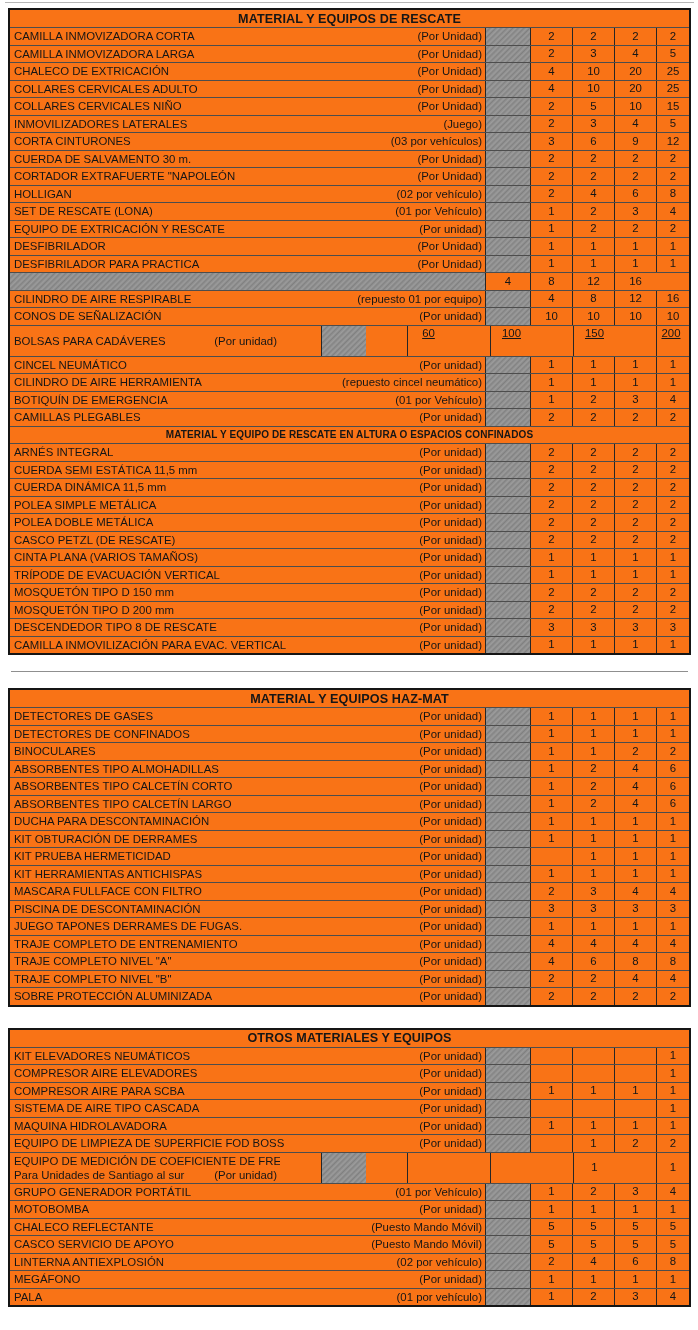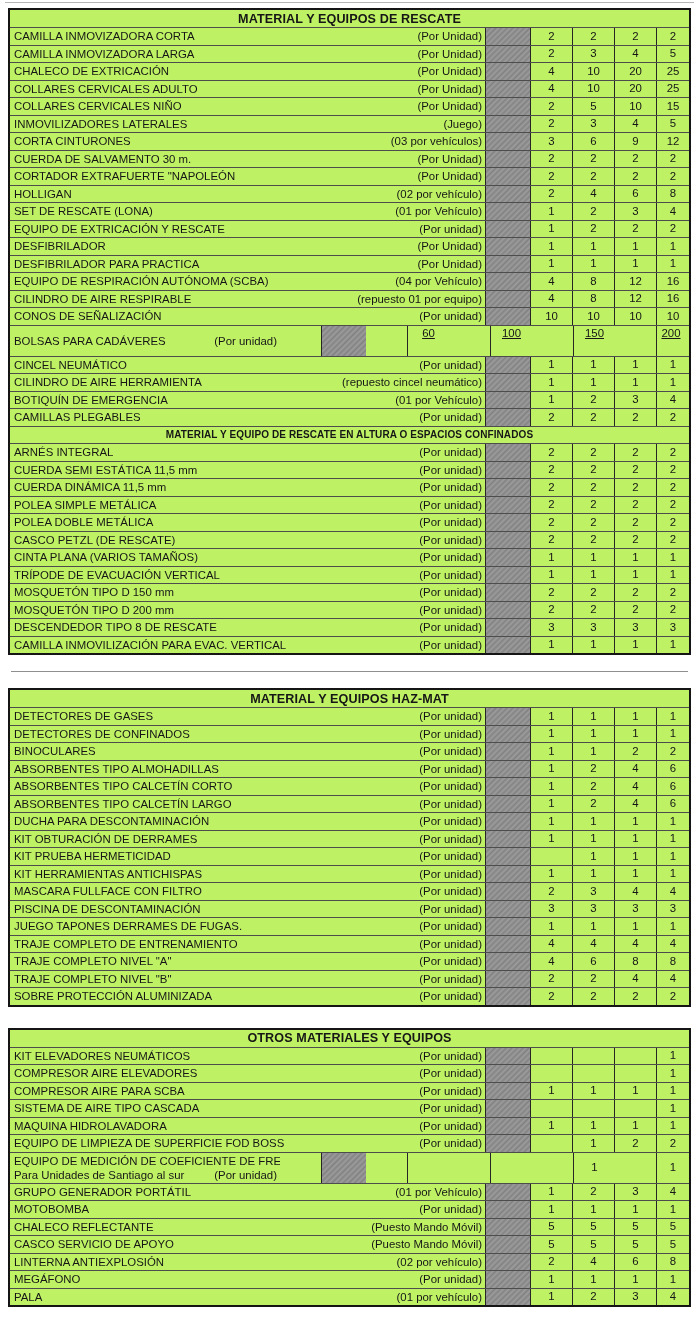--- a/index.html
+++ b/index.html
@@ -22,21 +22,21 @@
   }
   .content {
     position: absolute;
     top: 8px; left: 8px;
     width: 683px;
   }
   .eq-table {
     width: 683px;
     border: 2px solid #151515;
     box-sizing: border-box;
-    background: #bef264;
+    background: #f97316;
   }
   .row {
     display: grid;
     grid-template-columns: 1fr 45px 42px 42px 42px 33px;
     min-height: 17.5px;
     border-top: 1px solid #4d4d4d;
     box-sizing: border-box;
   }
   .row.tall { min-height: 31px; gap: 41px; }
   .title-row { border-top: none; min-height: 17px; }
@@ -314,28 +314,20 @@
                 </div>
               </div>
             </div>
             <div class="cell shade"></div>
             <div class="cell val">1</div>
             <div class="cell val">1</div>
             <div class="cell val">1</div>
             <div class="cell val">1</div>
           </div>
           <div class="row">
-            <div class="cell name">
-              <div class="nm-lines">
-                <div class="nm-line">
-                  <span class="nm">EQUIPO DE RESPIRACIÓN AUTÓNOMA (SCBA)</span>
-                  <span class="unit">(04 por Vehículo)</span>
-                </div>
-              </div>
-            </div>
             <div class="cell shade"></div>
             <div class="cell val">4</div>
             <div class="cell val">8</div>
             <div class="cell val">12</div>
             <div class="cell val">16</div>
           </div>
           <div class="row">
             <div class="cell name">
               <div class="nm-lines">
                 <div class="nm-line">

